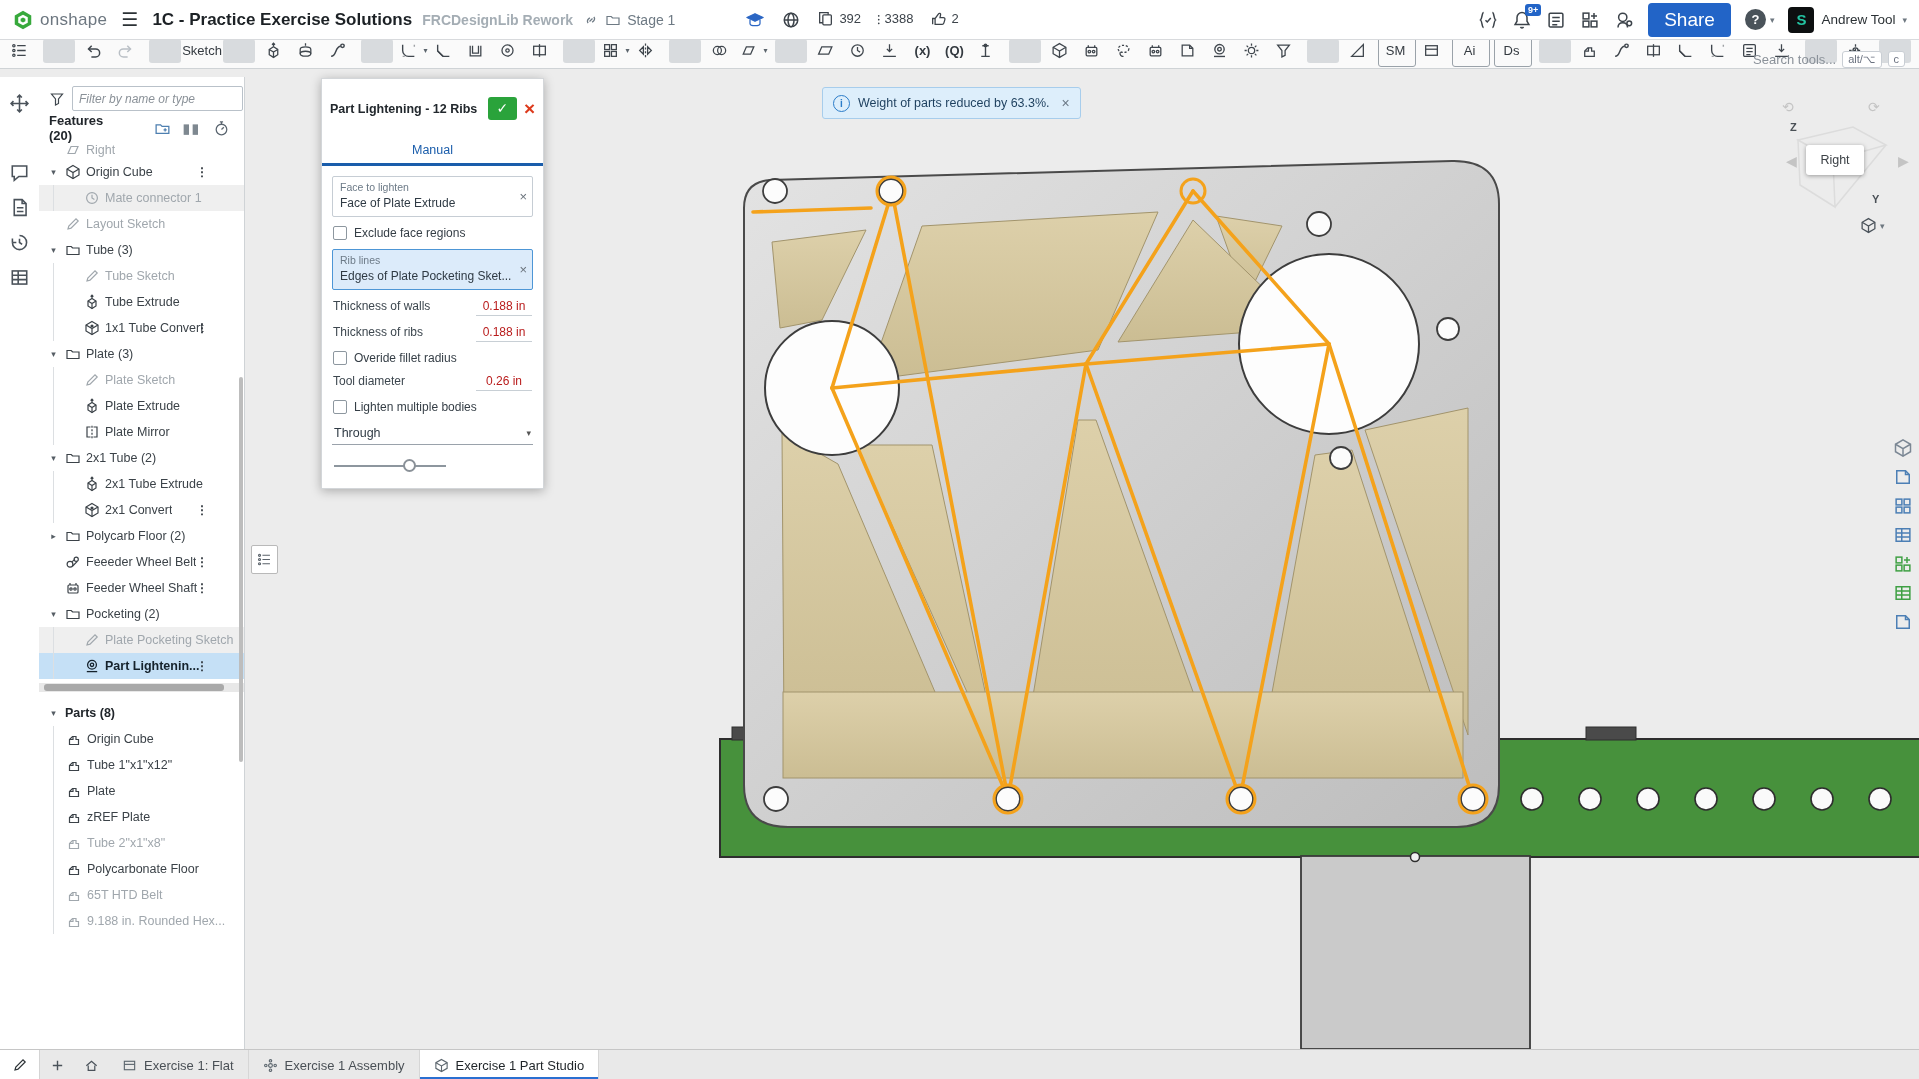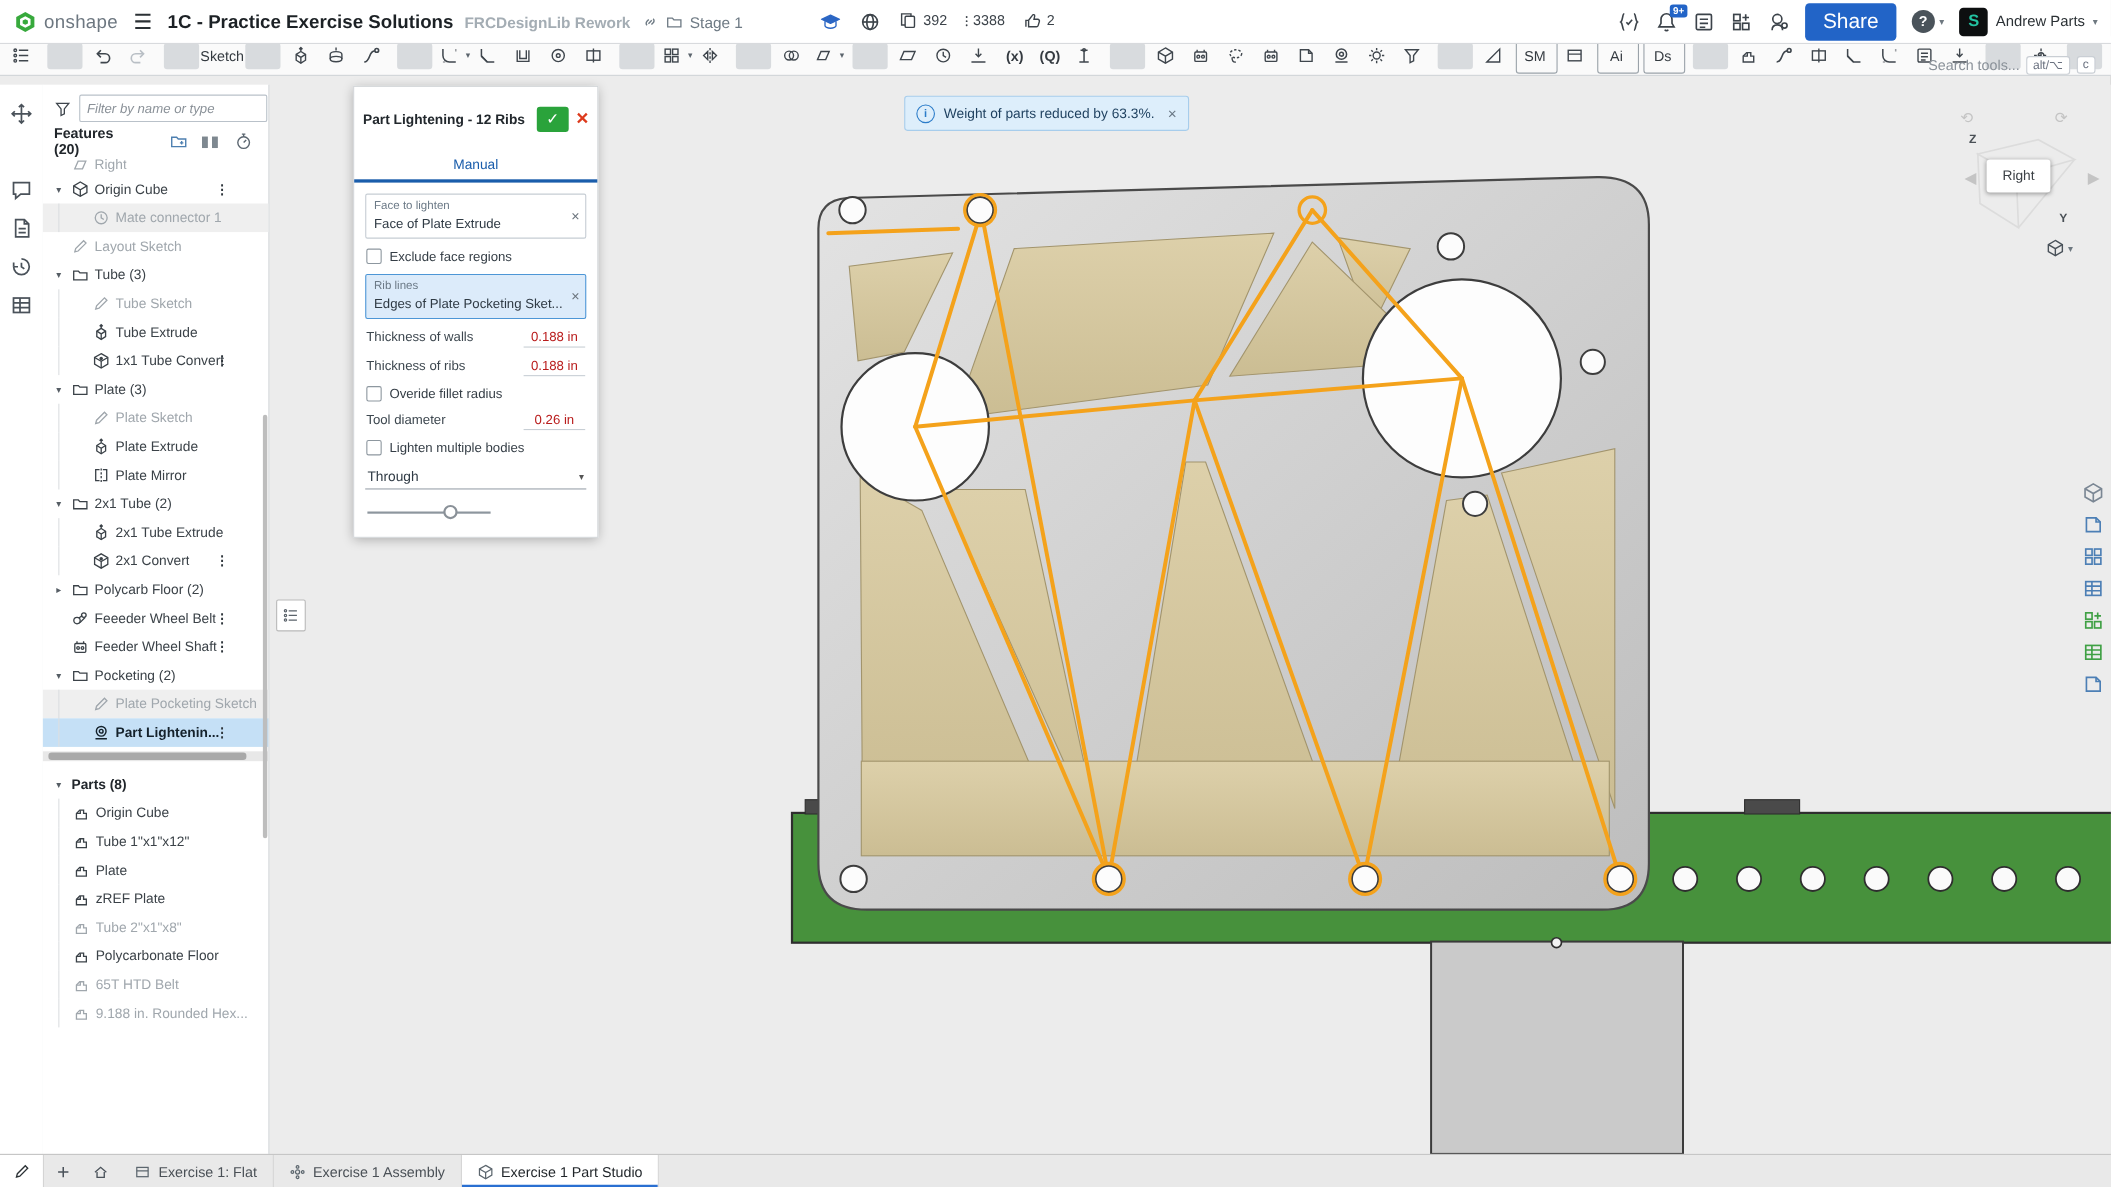--- a/index.html
+++ b/index.html
@@ -470,21 +470,21 @@
       <svg class="tb-ic">
           <use href="#i-head"></use>
         </svg>
       <button class="share-btn">Share</button>
       <span style="display:flex;align-items:center;gap:4px">
         <span class="help">?</span>
         <span class="caret-s">▾</span>
       </span>
       <span style="display:flex;align-items:center;gap:7px">
         <span class="avatar">S</span>
-        <span class="username">Andrew Parts</span>
+        <span class="username">Andrew Tool</span>
         <span class="caret-s">▾</span>
       </span>
     </span>
   </div>
 
   <div class="toolbar">
 
       <span class="tbtn">
         <svg>
           <use href="#i-list"></use>

